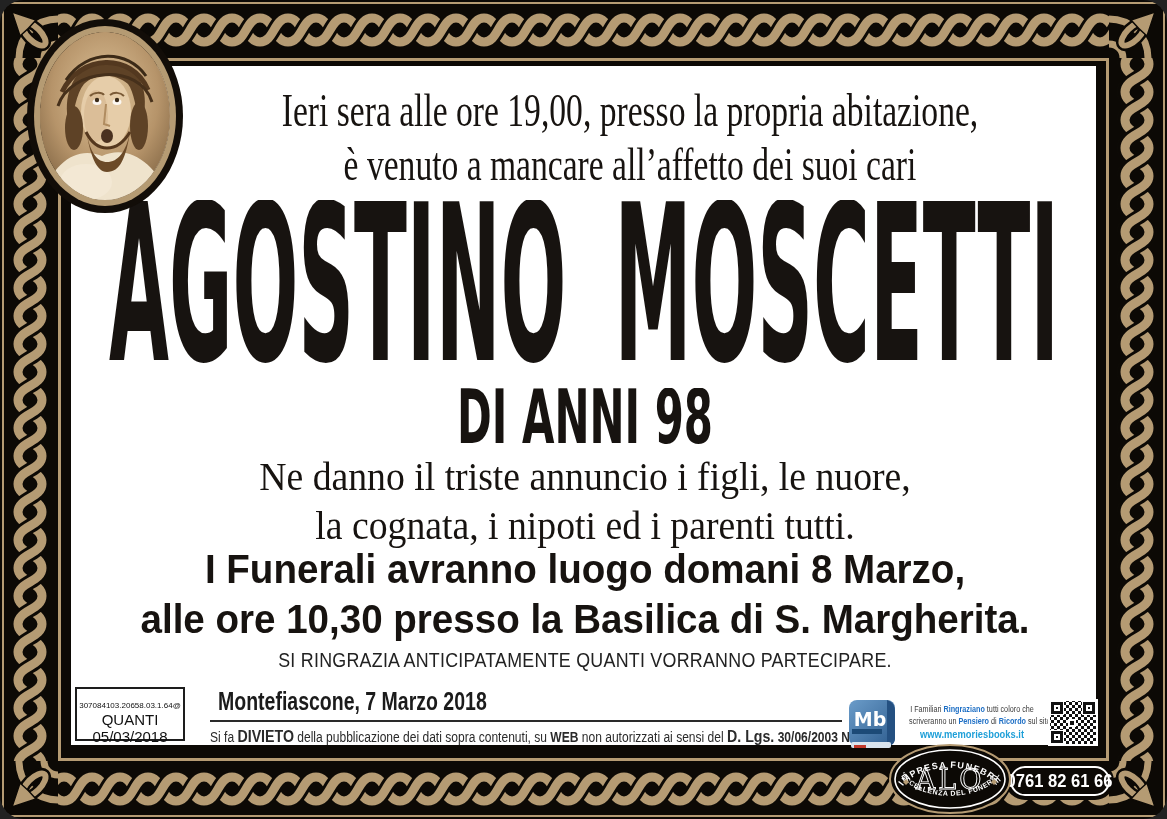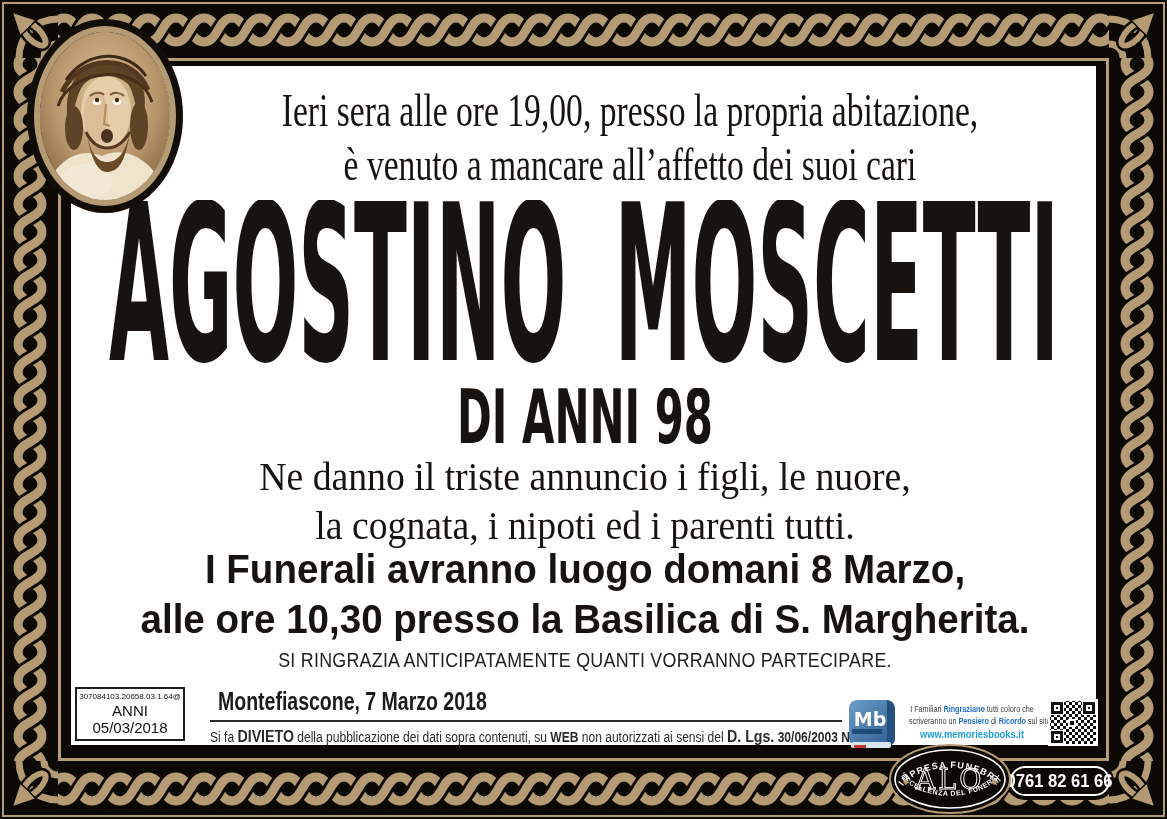--- a/index.html
+++ b/index.html
@@ -1,17 +1,17 @@
 <!DOCTYPE html>
 <html><head>
 <meta charset="utf-8">
 <style>
   * { margin:0; padding:0; box-sizing:border-box; }
   body { background:#222; font-family:"Liberation Sans", sans-serif; }
-  .poster { position:relative; width:1167px; height:819px; background:#0c0905; overflow:hidden; }
+  .poster { position:relative; width:1167px; height:819px; background:#0c0905; overflow:hidden;border-radius:24px; }
 
   
   .outer-frame { position:absolute; inset:2px; border:2px solid #b59b73; z-index:1; }
   .inner-frame { position:absolute; inset:58px; border:3px solid #b59b73; z-index:3; }
   .braid { position:absolute; z-index:2; }
   .braid-top    { left:8px; top:8px;    width:1151px; height:44px; }
   .braid-bottom { left:8px; bottom:8px; width:1151px; height:44px; }
   .braid-left   { left:8px; top:8px;    width:44px;  height:803px; }
   .braid-right  { right:8px; top:8px;   width:44px;  height:803px; }
   .corner { position:absolute; width:52px; height:52px; z-index:3; }
@@ -40,21 +40,21 @@
               transform:scaleX(.92); transform-origin:center top; white-space:nowrap; }
   .funeral  { left:105px; top:544px; width:960px; text-align:center;
               font-weight:bold; font-size:41px; line-height:50px;
               transform:scaleX(.94); transform-origin:center top; white-space:nowrap; }
   .thanks   { left:135px; top:648px; width:900px; text-align:center;
               font-size:21px; letter-spacing:.3px; transform:scaleX(.85);
               transform-origin:center top; white-space:nowrap; color:#222; }
 
   
   .stamp { left:75px; top:687px; width:110px; height:54px; border:2px solid #1d1d1d;
-           background:#fff; text-align:center; padding-top:3px; }
+           background:#fff; text-align:center; padding-top:12px; }
   .stamp .code  { font-size:8px; letter-spacing:0; color:#111; white-space:nowrap; }
   .stamp .scade { font-size:15px; color:#111; line-height:17px; margin-top:1px; }
   .stamp .sdate { font-size:15px; color:#111; line-height:17px; }
 
   .place-date { left:218px; top:687px; font-weight:bold; font-size:25px;
                 transform:scaleX(.78); transform-origin:left top; white-space:nowrap; color:#1b1b1b; }
   .rule { position:absolute; left:210px; top:720px; width:632px; height:2px; background:#2a2a2a; z-index:5; }
   .privacy { left:210px; top:727px; white-space:nowrap; transform:scaleX(.86);
              transform-origin:left top; font-size:14px; color:#2b2b2b; }
   .privacy b { font-size:16.5px; }
@@ -206,21 +206,21 @@
 
   <div class="txt funeral">
     <div>I Funerali avranno luogo domani 8 Marzo,</div>
     <div>alle ore 10,30 presso la Basilica di S. Margherita.</div>
   </div>
 
   <div class="txt thanks">SI RINGRAZIA ANTICIPATAMENTE QUANTI VORRANNO PARTECIPARE.</div>
 
   <div class="txt stamp">
     <div class="code">307084103.20658.03.1.64@</div>
-    <div class="scade">ANNI</div>
+    <div class="scade">QUANTI</div>
     <div class="sdate">05/03/2018</div>
   </div>
 
   <div class="txt place-date">Montefiascone, 7 Marzo 2018</div>
   <div class="rule"></div>
 
   <div class="txt privacy">
     <span>Si fa </span><b>DIVIETO</b><span> della pubblicazione dei dati sopra contenuti, su </span><span class="bweb">WEB</span><span> non autorizzati ai sensi del </span><b>D. Lgs.</b><span class="bweb"> 30/06/2003 N°196</span>
   </div>
 

